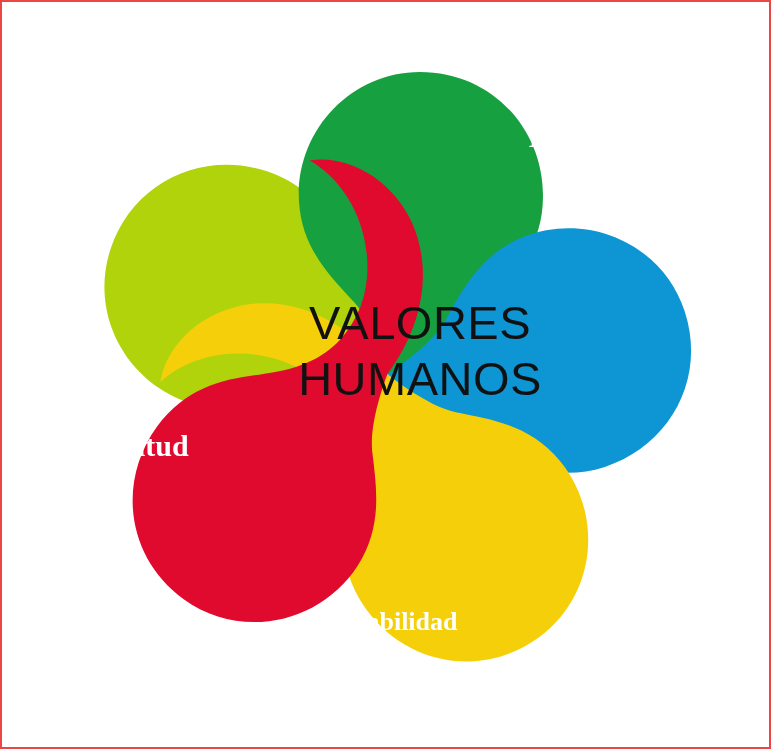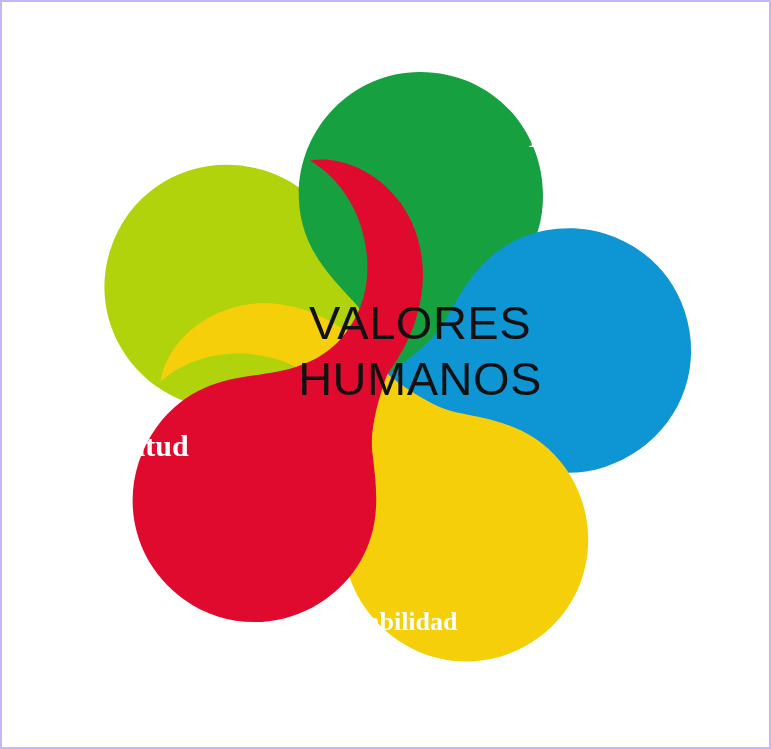--- a/index.html
+++ b/index.html
@@ -12,21 +12,21 @@
     width: 771px;
     height: 749px;
     font-family: "Liberation Sans", sans-serif;
     overflow: hidden;
   }
   #diagram-frame {
     position: relative;
     width: 771px;
     height: 749px;
     box-sizing: border-box;
-    border: 2px solid #c4b5fd;
+    border: 2px solid #ef4444;
     background: #ffffff;
   }
   #petal-svg {
     position: absolute;
     left: 0;
     top: 0;
     width: 771px;
     height: 749px;
     display: block;
   }

